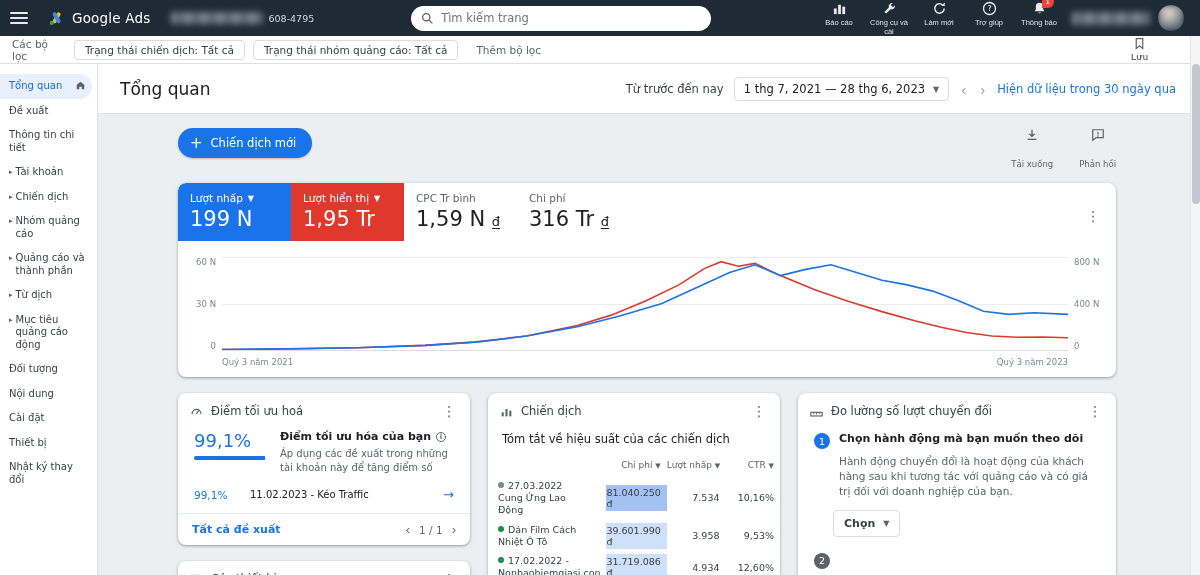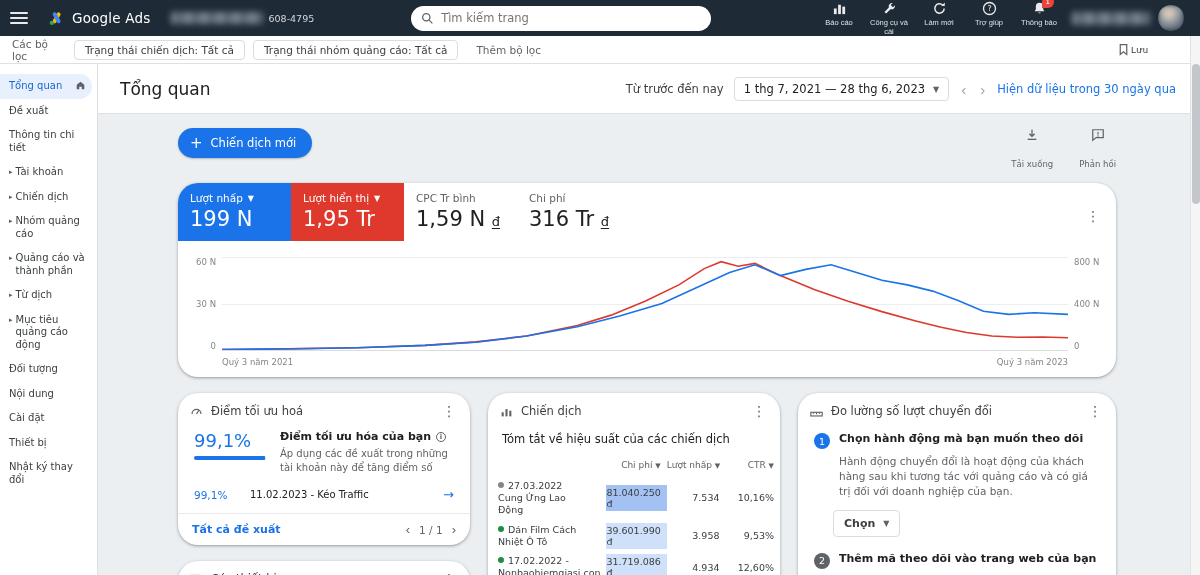--- a/index.html
+++ b/index.html
@@ -28,21 +28,21 @@
   .avatar-wrap { display:flex; align-items:center; gap:8px; margin-left:10px; margin-right:6px; }
   .avatar-wrap .blurred { width:78px; height:13px; }
   .avatar { width:26px; height:26px; border-radius:50%; overflow:hidden; flex:none; cursor:pointer; }
   .avatar::before { content:""; display:block; width:100%; height:100%; background:radial-gradient(circle at 42% 32%,#d9c9b6 12%,#8b94a0 45%,#454f5b 85%); filter:blur(2px); }
 
   
   .filterbar { height:28px; background:#fff; border-bottom:1px solid #e0e0e0; display:flex; align-items:center; padding-left:12px; gap:8px; }
   .fb-label { font-size:10.5px; color:#5f6368; width:54px; flex:none; }
   .chip { border:1px solid #dadce0; border-radius:4px; background:#fff; font-size:10.5px; color:#3c4043; padding:3px 10px; cursor:pointer; font-family:inherit; white-space:nowrap; }
   .chip.ghost { border:none; color:#5f6368; }
-  .fb-save { margin-left:auto; margin-right:42px; display:flex; flex-direction:row; align-items:center; gap:1px; background:none; border:none; cursor:pointer; color:#5f6368; padding:1px 10px; }
+  .fb-save { margin-left:auto; margin-right:42px; display:flex; flex-direction:column; align-items:center; gap:1px; background:none; border:none; cursor:pointer; color:#5f6368; padding:1px 10px; }
   .fb-save .lbl { font-size:9.5px; color:#3c4043; }
 
   
   .body { display:flex; height:511px; }
   .sidebar { width:98px; flex:none; background:#fff; border-right:1px solid #e0e0e0; padding-top:10px; overflow:hidden; }
   .sb-item { display:flex; align-items:flex-start; gap:3px; padding:6px 6px 6px 9px; font-size:10px; line-height:1.25; color:#3c4043; cursor:pointer; }
   .sb-item .arrow { font-size:7px; color:#5f6368; margin-top:2px; flex:none; }
   .sb-item.active { color:#1967d2; background:#e8f0fe; border-radius:0 14px 14px 0; margin-right:5px; }
   .sb-item.active .home { margin-left:auto; flex:none; }
   .main { flex:1; display:flex; flex-direction:column; background:#eceff1; min-width:0; }
@@ -59,21 +59,21 @@
 
   
   .content { flex:1; padding:12px 84px 0 80px; overflow:hidden; }
   .actions-row { display:flex; align-items:flex-start; margin:2px 0 14px; }
   .btn-new { background:#1a73e8; color:#fff; border:none; border-radius:17px; height:30px; padding:0 16px 0 12px; display:flex; align-items:center; gap:8px; font-size:11.5px; font-family:inherit; cursor:pointer; box-shadow:0 1px 2px rgba(60,64,67,.3); }
   .btn-new .plus { font-size:15px; line-height:1; }
   .tool-group { margin-left:auto; display:flex; gap:26px; }
   .tool-btn { display:flex; flex-direction:column; align-items:center; gap:17px; background:none; border:none; color:#5f6368; cursor:pointer; font-family:inherit; }
   .tool-btn .lbl { font-size:8.5px; color:#5f6368; }
 
-  .card { background:#fff; border-radius:20px; box-shadow:0 1px 2px rgba(60,64,67,.3),0 1px 3px 1px rgba(60,64,67,.15); }
+  .card { background:#fff; border-radius:8px; box-shadow:0 1px 2px rgba(60,64,67,.3),0 1px 3px 1px rgba(60,64,67,.15); }
   .kebab { margin-left:auto; background:none; border:none; color:#5f6368; font-size:14px; cursor:pointer; padding:2px 6px; line-height:1; }
 
   
   .chart-card { margin-bottom:16px; overflow:hidden; }
   .metrics-row { display:flex; align-items:stretch; }
   .metric { width:113px; flex:none; padding:9px 12px 10px; cursor:pointer; }
   .metric .m-label { font-size:10.5px; display:flex; align-items:center; gap:5px; white-space:nowrap; }
   .metric .m-value { font-size:21px; margin-top:3px; white-space:nowrap; }
   .metric .cur { font-size:13px; text-decoration:underline; text-underline-offset:2px; }
   .metric.sel-blue { background:#1a73e8; color:#fff; border-top-left-radius:8px; }
@@ -543,21 +543,20 @@
                 <span class="step-num n1">1</span>
                 <span class="step-title">Chọn hành động mà bạn muốn theo dõi</span>
               </div>
               <p class="conv-desc">Hành động chuyển đổi là hoạt động của khách hàng sau khi tương tác với quảng cáo và có giá trị đối với doanh nghiệp của bạn.</p>
               <button class="select-btn">
                 <span>Chọn</span>
                 <span class="caret">▼</span>
               </button>
               <div class="step step2">
                 <span class="step-num n2">2</span>
-                <span class="step-title">Thêm mã theo dõi vào trang web của bạn</span>
               </div>
 
             </div>
           </section>
 
         </div>
       </div>
     </main>
   </div>
 

